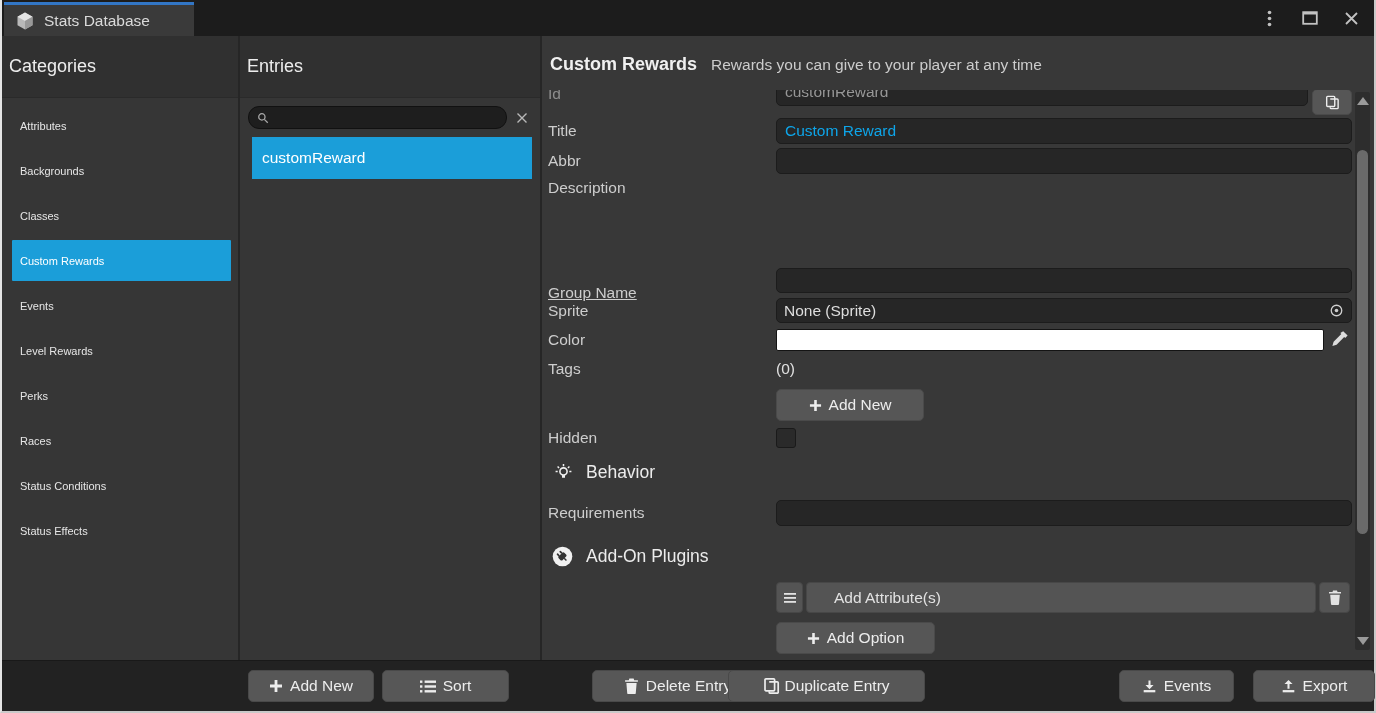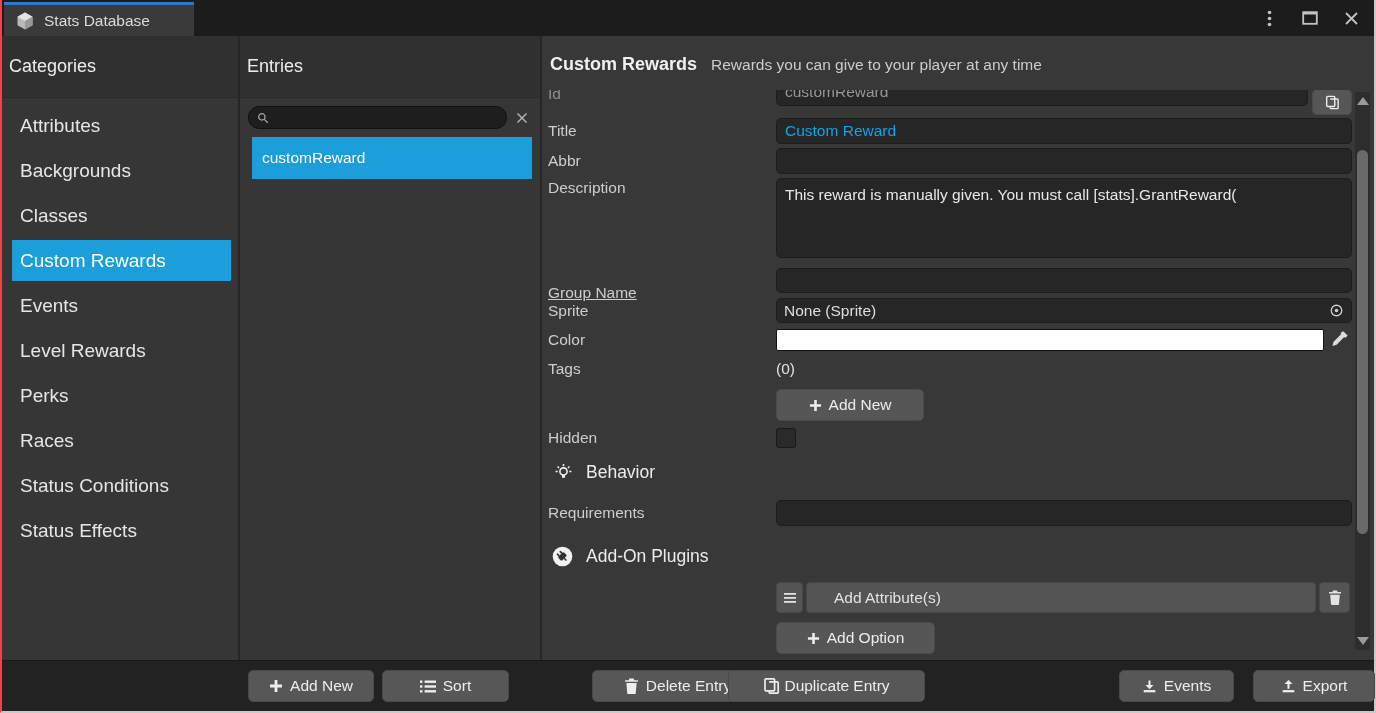--- a/index.html
+++ b/index.html
@@ -1,39 +1,39 @@
 <!DOCTYPE html>
 <html><head>
 <meta charset="utf-8">
 <style>
   * { margin:0; padding:0; box-sizing:border-box; }
   html,body { width:1376px; height:713px; overflow:hidden; background:#4a4a4a;
               font-family:"Liberation Sans","DejaVu Sans",sans-serif; }
   .window { position:absolute; inset:0; background:#373737;
-            border-left:2px solid #ef4444; border-right:2px solid #c9c9c9; border-bottom:2px solid #c9c9c9; }
+            border-left:2px solid #e5e5e5; border-right:2px solid #c9c9c9; border-bottom:2px solid #c9c9c9; }
 
   
   .titlebar { position:absolute; top:0; left:0; right:0; height:36px; background:#1c1c1c; }
   .tab { position:absolute; left:2px; top:2px; width:190px; height:34px; background:#3a3a3a;
          border-top:3px solid #3276c5; display:flex; align-items:center; gap:9px; padding-left:11px; }
   .tab-title { color:#dadada; font-size:15.5px; }
   .win-controls { position:absolute; right:14px; top:0; height:36px; display:flex; align-items:center; gap:23px; color:#c2c2c2; }
   .win-controls .wbtn { display:flex; align-items:center; justify-content:center; width:18px; height:18px; cursor:default; }
 
   
   .content { position:absolute; top:36px; left:0; right:0; bottom:51px; display:flex; }
   .panel-header { height:61px; display:flex; align-items:center; padding-left:7px;
                   color:#ededed; font-size:18px; }
   .col-left  { width:238px; background:#303030; border-right:2px solid #262626; display:flex; flex-direction:column; }
   .col-mid   { width:302px; background:#303030; border-right:2px solid #262626; display:flex; flex-direction:column; }
   .col-right { flex:1; background:#383838; position:relative; }
 
   .cat-list { flex:1; background:#363636; border-top:1px solid #2a2a2a; padding-top:7px; }
   .cat-item { height:41px; margin:0 7px 4px 10px; display:flex; align-items:center; padding-left:8px;
-              color:#e6e6e6; font-size:19px; border-radius:1px; }
+              color:#e6e6e6; font-size:11px; border-radius:1px; }
   .cat-item.selected { background:#1b9ed9; color:#ffffff; }
 
   .mid-body { flex:1; background:#363636; border-top:1px solid #2a2a2a; padding-top:8px; }
   .search-row { display:flex; align-items:center; padding:0 8px; }
   .search-box { flex:1; height:23px; background:#1e1e1e; border:1px solid #111; border-radius:11px;
                 display:flex; align-items:center; padding:0 8px; gap:6px; color:#a9a9a9; }
   .search-box input { flex:1; background:transparent; border:none; outline:none; color:#e6e6e6; font-size:14px; }
   .search-clear { width:20px; height:20px; margin-left:5px; display:flex; align-items:center; justify-content:center; color:#b9b9b9; }
   .entry-item { height:42px; margin:8px 8px 0 12px; display:flex; align-items:center; padding-left:10px;
                 color:#fff; font-size:15.5px; }
@@ -183,21 +183,20 @@
         <div class="field" style="top:28px;">
           <input value="Custom Reward" style="">
         </div>
 
         <div class="flabel" style="top:58px;">Abbr</div>
         <div class="field" style="top:58px;">
           <input value="" style="">
         </div>
 
         <div class="flabel" style="top:85px;">Description</div>
-        <div class="field textarea" style="top:88px;">This reward is manually given. You must call [stats].GrantReward(</div>
 
         <div class="flabel" style="top:190px;text-decoration:underline;">Group Name</div>
         <div class="field" style="top:178px;height:25px;">
           <input value="" style="">
         </div>
 
         <div class="flabel" style="top:208px;">Sprite</div>
         <div class="field objfield" style="top:208px;height:25px;">
           <span class="grow">None (Sprite)</span>
           <span style="color:#cfcfcf;">

